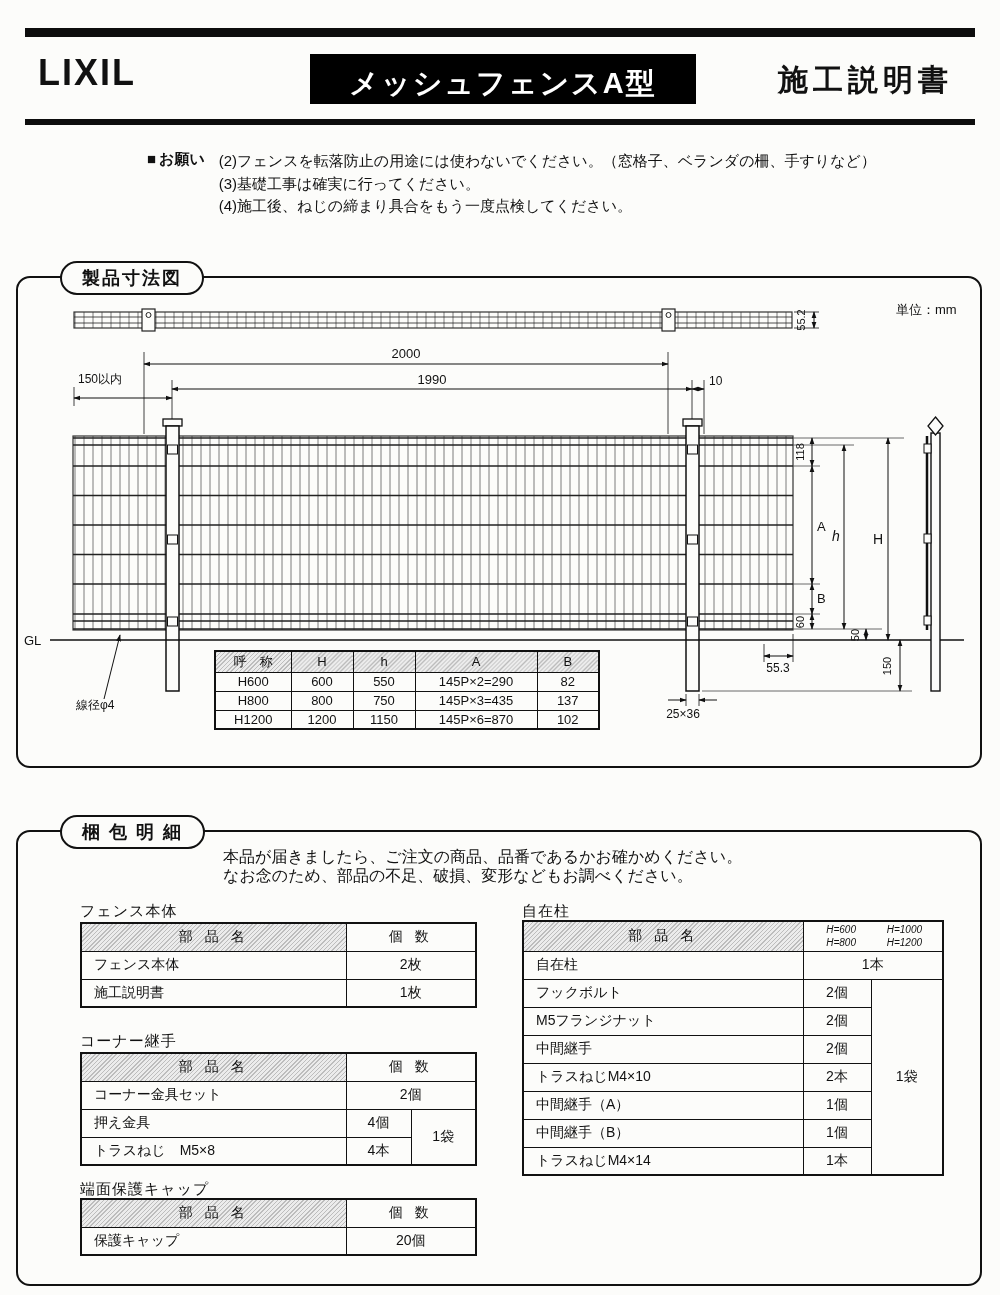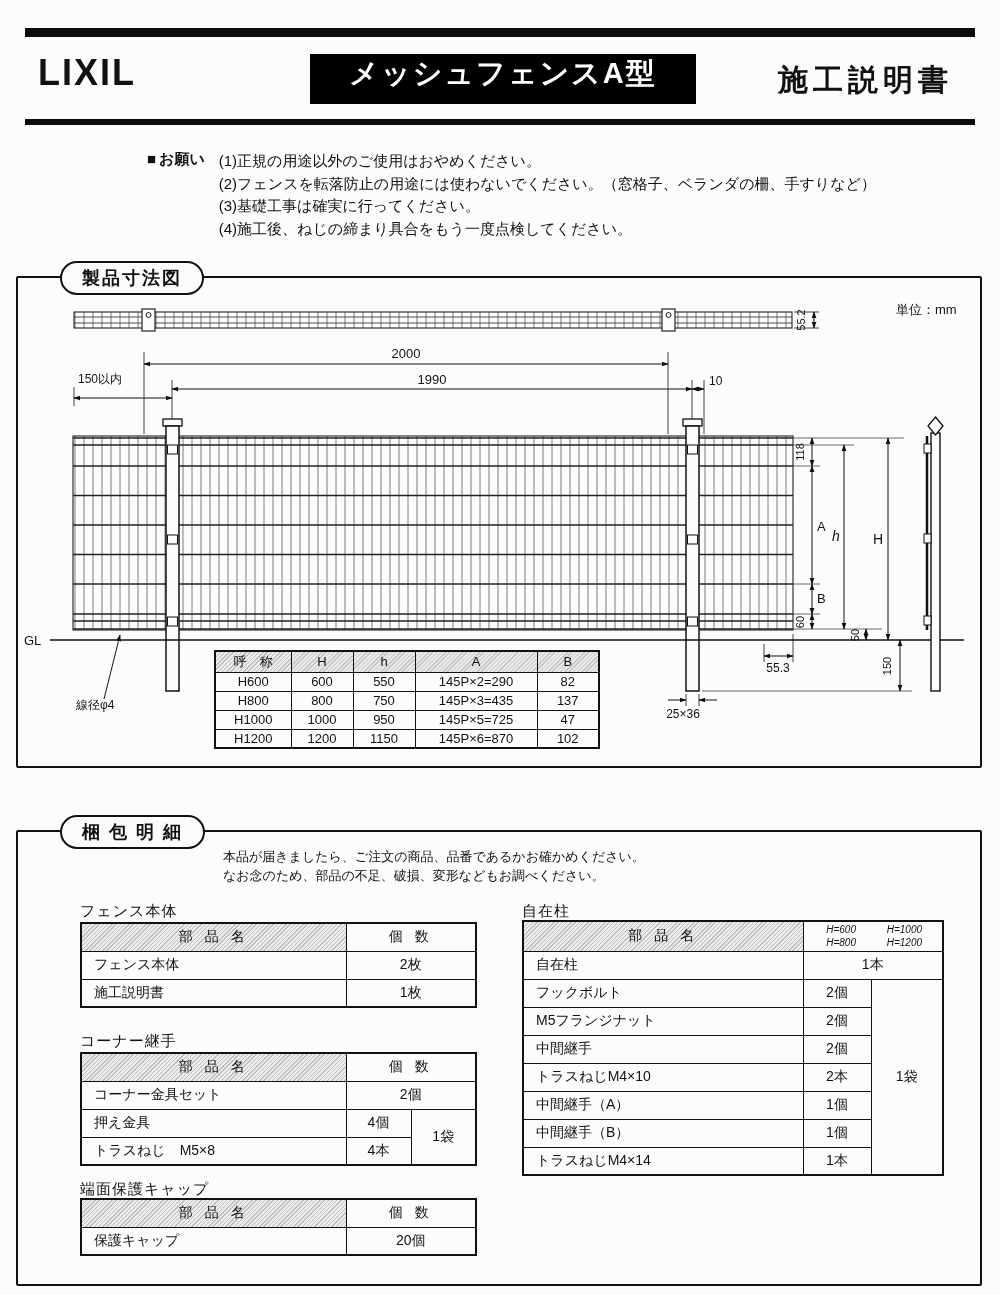--- a/index.html
+++ b/index.html
@@ -10,31 +10,31 @@
     font-family:"Liberation Sans","DejaVu Sans",sans-serif;
     overflow:hidden;
   }
   .bar { position:absolute; background:#0d0d0d; }
 
   
   .logo { position:absolute; left:38px; top:52px; font-size:36px; font-weight:800; letter-spacing:2px; }
   .title-box {
     position:absolute; left:310px; top:54px; width:386px; height:50px;
     background:#000; color:#fff; font-size:29px; font-weight:bold; letter-spacing:2px;
-    display:flex; align-items:flex-start; justify-content:center;
+    display:flex; align-items:flex-end; justify-content:center;
   }
   .doc-type { position:absolute; left:778px; top:60px; font-size:30px; font-weight:bold; letter-spacing:5px; }
 
   
   .notice { position:absolute; left:147px; top:150px; display:flex; }
   .notice-label { display:flex; gap:3px; font-size:15px; font-weight:bold; white-space:nowrap; margin-right:14px; }
   .notice-items { font-size:15px; line-height:22.5px; }
 
   
-  .section-box { position:absolute; border:2.5px solid #111; border-radius:2px;padding-left:39px; }
+  .section-box { position:absolute; border:2.5px solid #111; border-radius:14px;padding-left:39px; }
   .section-title {
     position:absolute; top:-17px; left:42px; background:#fcfcfa;
     border:2.2px solid #111; border-radius:17px; padding:3px 20px;
     font-size:18px; font-weight:bold; letter-spacing:2px; white-space:nowrap;
   }
   .drawing { position:absolute; left:2px; top:10px; }
   svg text { fill:#111; font-family:"Liberation Sans","DejaVu Sans",sans-serif; }
 
   
   table.spec { border-collapse:collapse; background:#fcfcfa; border:2px solid #111; }
@@ -44,21 +44,21 @@
   .dim-table { position:absolute; left:196px; top:372px; font-size:13px; }
   .dim-table td { text-align:center; height:19px; padding:0 4px; }
   .dim-table .hd td { height:21px; font-weight:normal; }
 
   .pk-head { position:absolute; font-size:15px; letter-spacing:1px; }
   .pk-table { position:absolute; font-size:14px; }
   .pk-table td { height:28px; padding:0 6px; }
   .pk-table td.name { text-align:left; padding-left:12px; }
   .pk-table td.qty { text-align:center; }
   .pk-table td.hd { text-align:center; letter-spacing:4px; }
-  .intro { position:absolute; left:205px; top:15px; font-size:13px; line-height:19px; }
+  .intro { position:absolute; left:205px; top:15px; font-size:16px; line-height:19px; }
   .size-head { display:grid; grid-template-columns:1fr 1fr; font-size:10px; line-height:13px; text-align:center; letter-spacing:0;font-style:italic; }
 </style>
 </head>
 <body>
 
 <div class="page">
 
   <div class="bar" style="left:25px; top:28px; width:950px; height:9px;"></div>
   <div class="logo">LIXIL</div>
   <div class="title-box">
@@ -66,21 +66,20 @@
   </div>
   <div class="doc-type">施工説明書</div>
   <div class="bar" style="left:25px; top:119px; width:950px; height:6px;"></div>
 
   <div class="notice">
     <div class="notice-label">
       <span>■</span>
         <span>お願い</span>
     </div>
     <div class="notice-items">
-      <div>(1)正規の用途以外のご使用はおやめください。</div>
       <div>(2)フェンスを転落防止の用途には使わないでください。（窓格子、ベランダの柵、手すりなど）</div>
       <div>(3)基礎工事は確実に行ってください。</div>
       <div>(4)施工後、ねじの締まり具合をもう一度点検してください。</div>
     </div>
   </div>
 
   <div class="section-box" style="left:16px; top:276px; width:966px; height:492px;">
     <div class="section-title">製品寸法図</div>
 
     <svg class="drawing" width="958" height="478" viewBox="0 0 958 478">
@@ -239,27 +238,20 @@
           <td>82</td>
         </tr>
         <tr>
           <td>H800</td>
           <td>800</td>
           <td>750</td>
           <td>145P×3=435</td>
           <td>137</td>
         </tr>
         <tr>
-          <td>H1000</td>
-          <td>1000</td>
-          <td>950</td>
-          <td>145P×5=725</td>
-          <td>47</td>
-        </tr>
-        <tr>
           <td>H1200</td>
           <td>1200</td>
           <td>1150</td>
           <td>145P×6=870</td>
           <td>102</td>
         </tr>
       </tbody>
     </table>
   </div>
 

